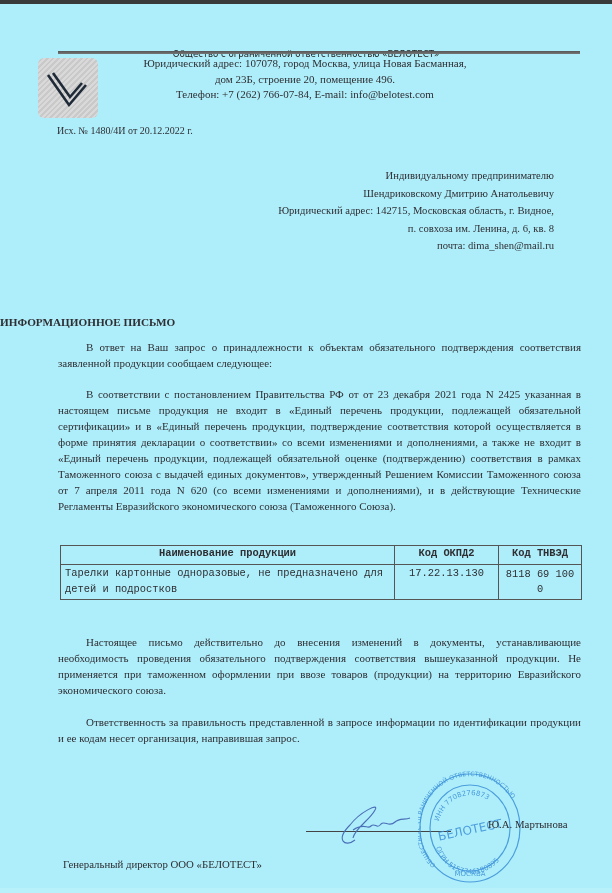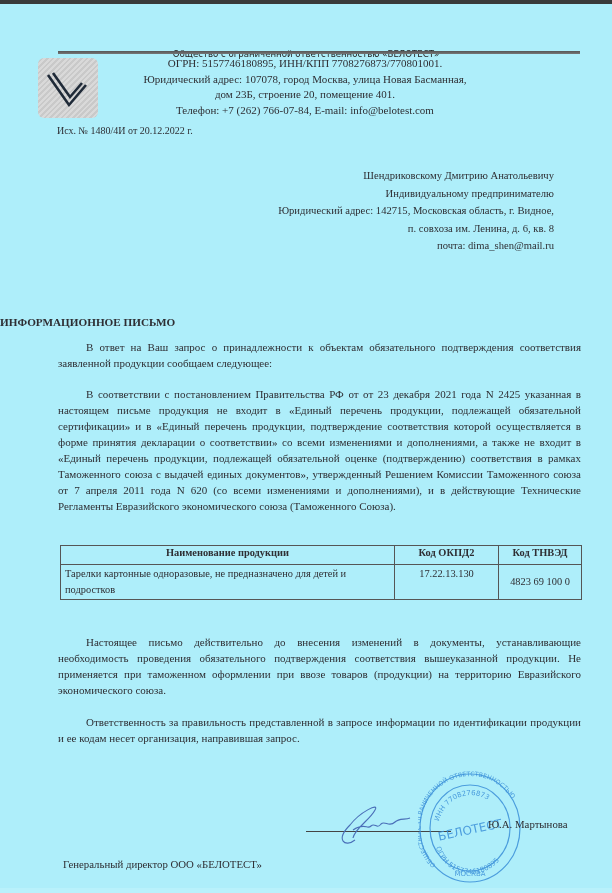--- a/index.html
+++ b/index.html
@@ -46,21 +46,21 @@
   }
   .p1 { top: 339px; }
   .p2 { top: 386px; }
   .p3 { top: 634px; }
   .p4 { top: 714px; }
   table.products {
     position: absolute; left: 60px; top: 545px; width: 522px;
     border-collapse: collapse; font-size: 10.4px;
   }
   table.products td, table.products th {
-    border: 1px solid #555; padding: 1px 4px; vertical-align: top;
+    border: 1px solid #555; padding: 1px 4px; vertical-align: top; font-family: Liberation Mono, monospace;
   }
   table.products th { font-weight: bold; height: 16px; text-align: center; }
   table.products td { line-height: 15.5px; height: 32px; }
   .c1 { width: 325px; }
   .c2 { width: 95px; text-align: center; }
   .c3 { text-align: center; vertical-align: middle !important; }
   .signature-line {
     position: absolute; left: 63px; top: 858px; font-size: 10.8px;
   }
   .sign-rule { position: absolute; left: 306px; top: 831px; width: 145px; height: 1px; background: #444; }
@@ -79,52 +79,51 @@
 <div class="logo">
   <svg width="60" height="60" viewBox="0 0 60 60">
     <g fill="none" stroke="#1f2a38" stroke-width="2.6" stroke-linejoin="miter">
       <polyline points="10,17 31,47 48,27"></polyline>
       <polyline points="15,15 32,39 44,25"></polyline>
     </g>
   </svg>
 </div>
 
 <div class="company-details">
-  <div>ОГРН: 5157746180895, ИНН/КПП 7708276873/770801001.</div>
   <div>Юридический адрес: 107078, город Москва, улица Новая Басманная,</div>
-  <div>дом 23Б, строение 20, помещение 401.</div>
+  <div>дом 23Б, строение 20, помещение 496.</div>
   <div>Телефон: +7 (262) 766-07-84, E-mail: info@belotest.com</div>
 </div>
 
 <div class="outgoing">Исх. № 1480/4И от 20.12.2022 г.</div>
 
 <div class="addressee">
+  <div>Индивидуальному предпринимателю</div>
   <div>Шендриковскому Дмитрию Анатольевичу</div>
-  <div>Индивидуальному предпринимателю</div>
   <div>Юридический адрес: 142715, Московская область, г. Видное,</div>
   <div>п. совхоза им. Ленина, д. 6, кв. 8</div>
   <div>почта: dima_shen@mail.ru</div>
 </div>
 
 <div class="doc-title">ИНФОРМАЦИОННОЕ ПИСЬМО</div>
 
 <div class="para p1">В ответ на Ваш запрос о принадлежности к объектам обязательного подтверждения соответствия заявленной продукции сообщаем следующее:</div>
 <div class="para p2">В соответствии с постановлением Правительства РФ от от 23 декабря 2021 года N 2425 указанная в настоящем письме продукция не входит в «Единый перечень продукции, подлежащей обязательной сертификации» и в «Единый перечень продукции, подтверждение соответствия которой осуществляется в форме принятия декларации о соответствии» со всеми изменениями и дополнениями, а также не входит в «Единый перечень продукции, подлежащей обязательной оценке (подтверждению) соответствия в рамках Таможенного союза с выдачей единых документов», утвержденный Решением Комиссии Таможенного союза от 7 апреля 2011 года N 620 (со всеми изменениями и дополнениями), и в действующие Технические Регламенты Евразийского экономического союза (Таможенного Союза).</div>
 
 <table class="products">
   <tbody>
       <tr>
     <th class="c1">Наименование продукции</th>
     <th class="c2">Код ОКПД2</th>
     <th>Код ТНВЭД</th>
   </tr>
   <tr>
     <td class="c1">Тарелки картонные одноразовые, не предназначено для детей и подростков</td>
     <td class="c2">17.22.13.130</td>
-    <td class="c3">4823 69 100 0</td>
+    <td class="c3">8118 69 100 0</td>
   </tr>
 </tbody>
   </table>
 
 <div class="para p3">Настоящее письмо действительно до внесения изменений в документы, устанавливающие необходимость проведения обязательного подтверждения соответствия вышеуказанной продукции. Не применяется при таможенном оформлении при ввозе товаров (продукции) на территорию Евразийского экономического союза.</div>
 <div class="para p4">Ответственность за правильность представленной в запросе информации по идентификации продукции и ее кодам несет организация, направившая запрос.</div>
 
 <div class="signature-line">Генеральный директор ООО «БЕЛОТЕСТ»</div>
 <div class="sign-rule"></div>
 

